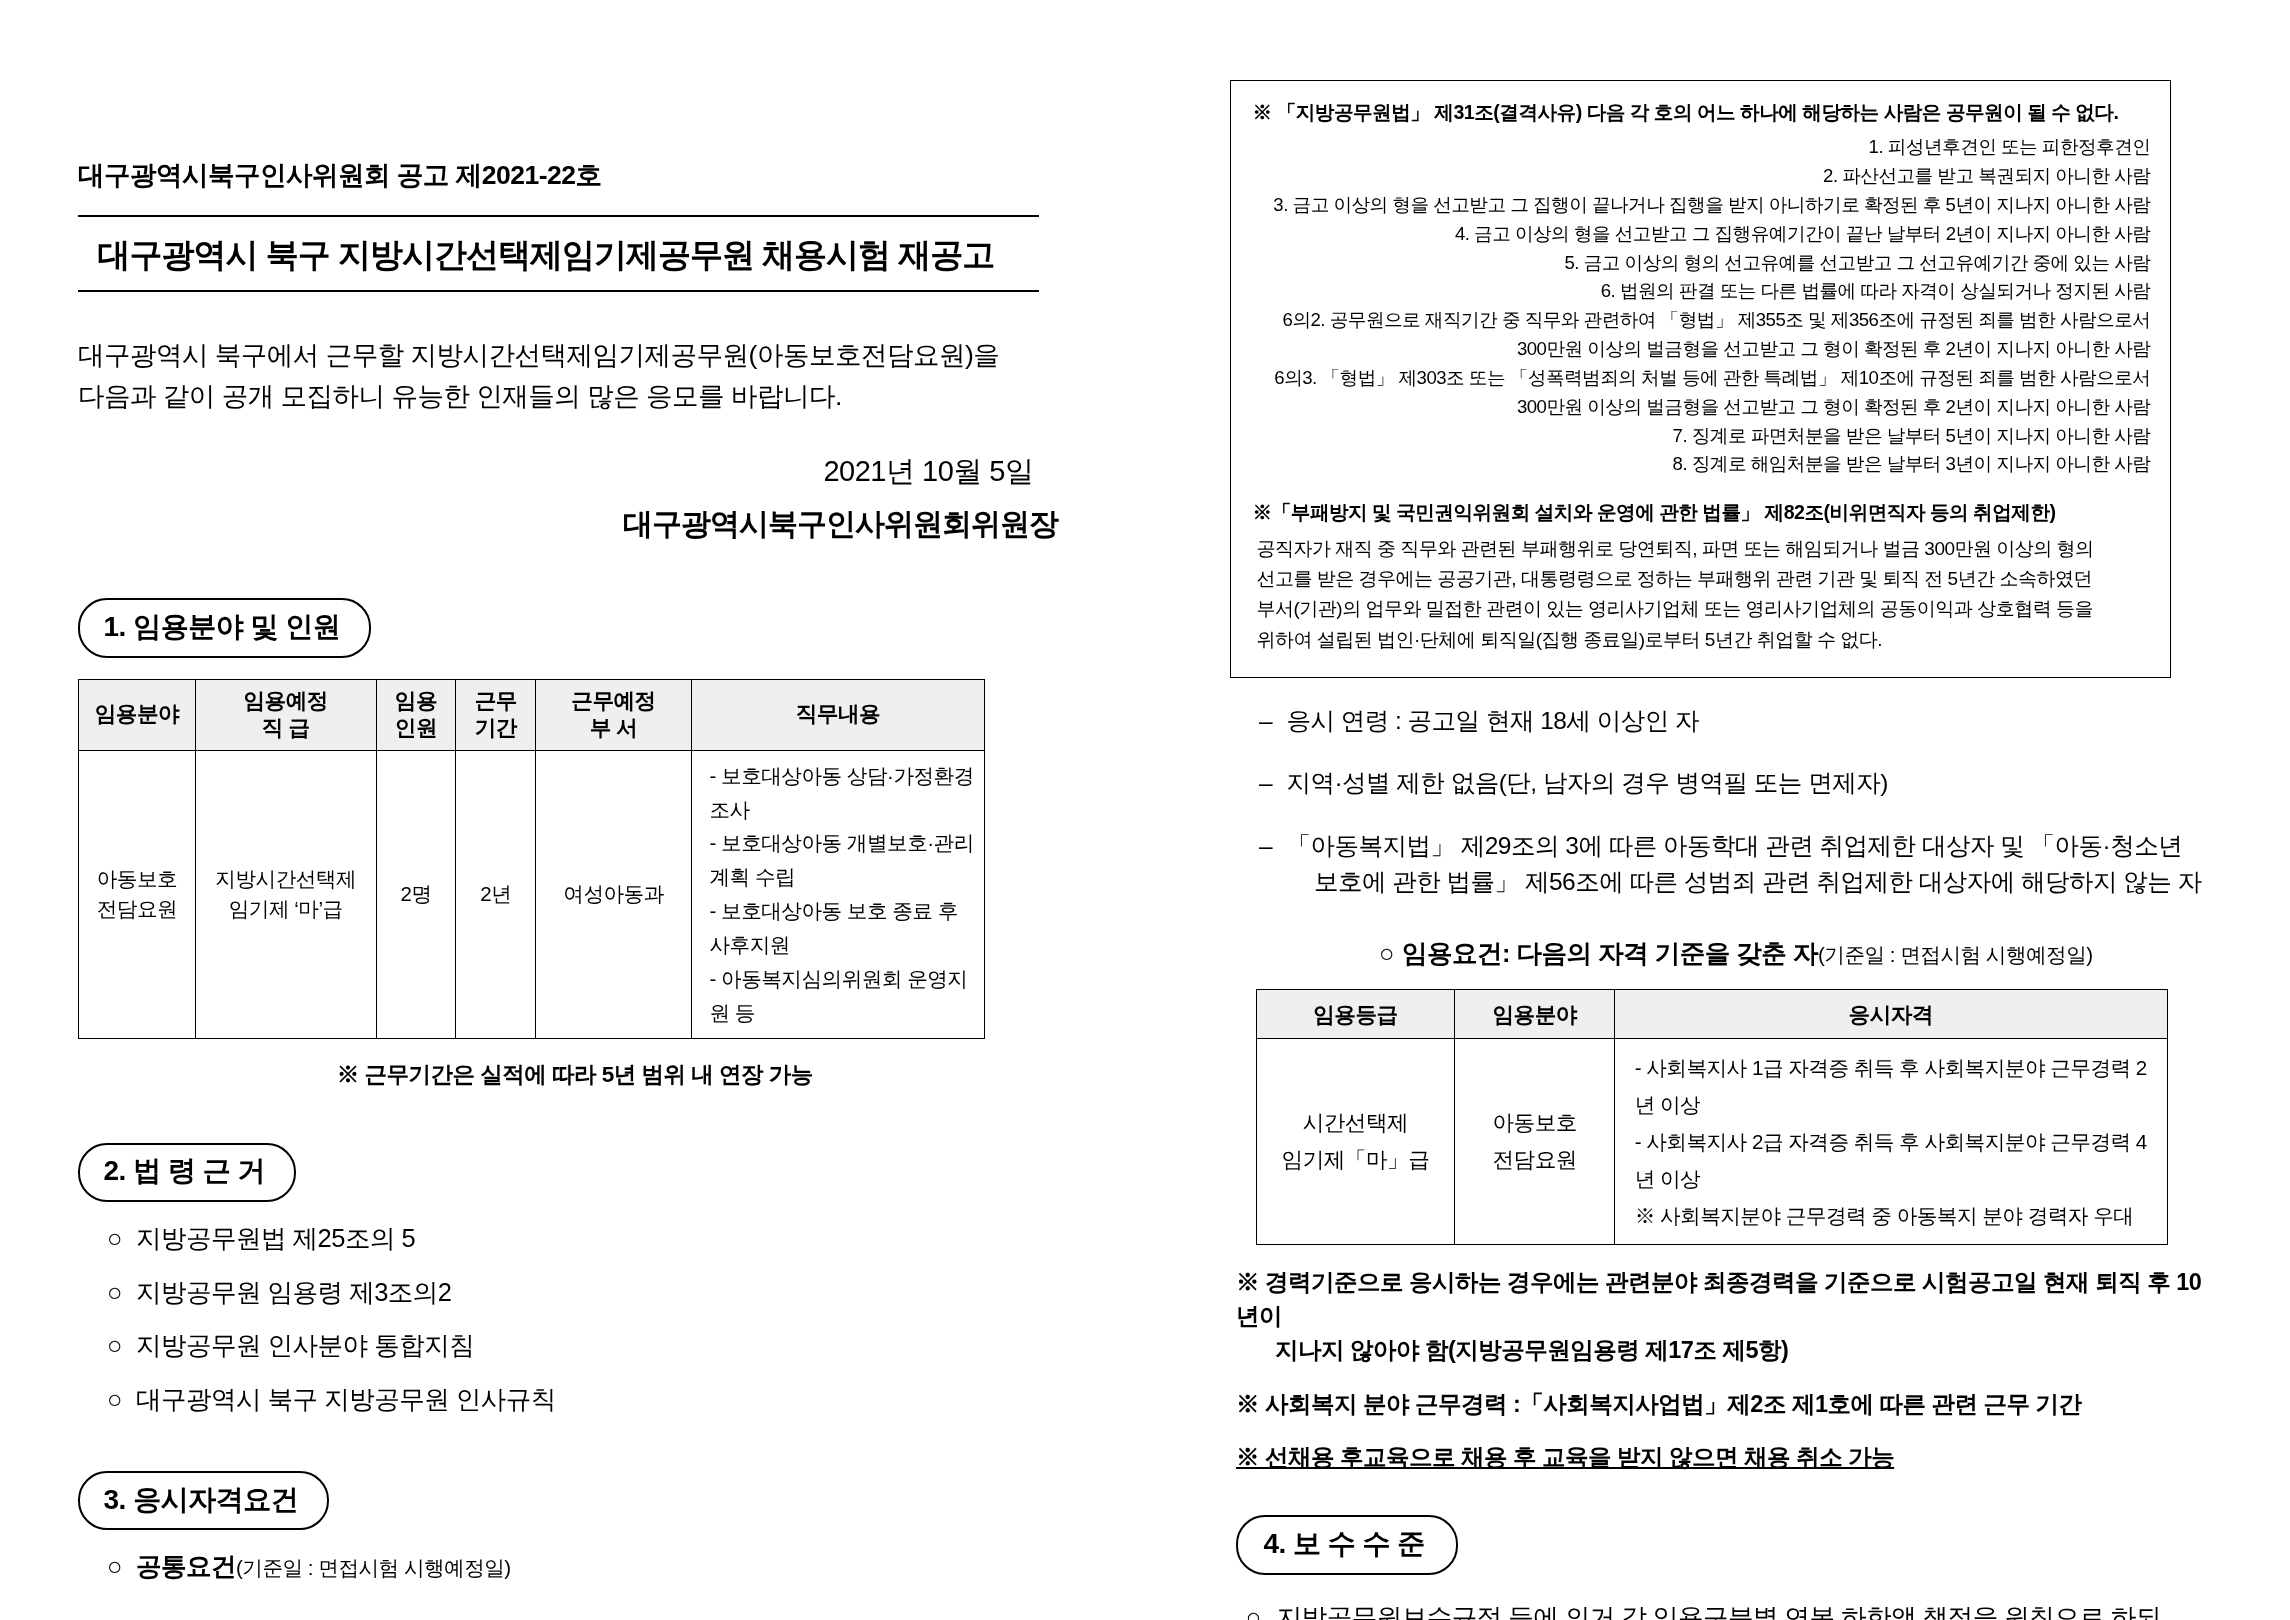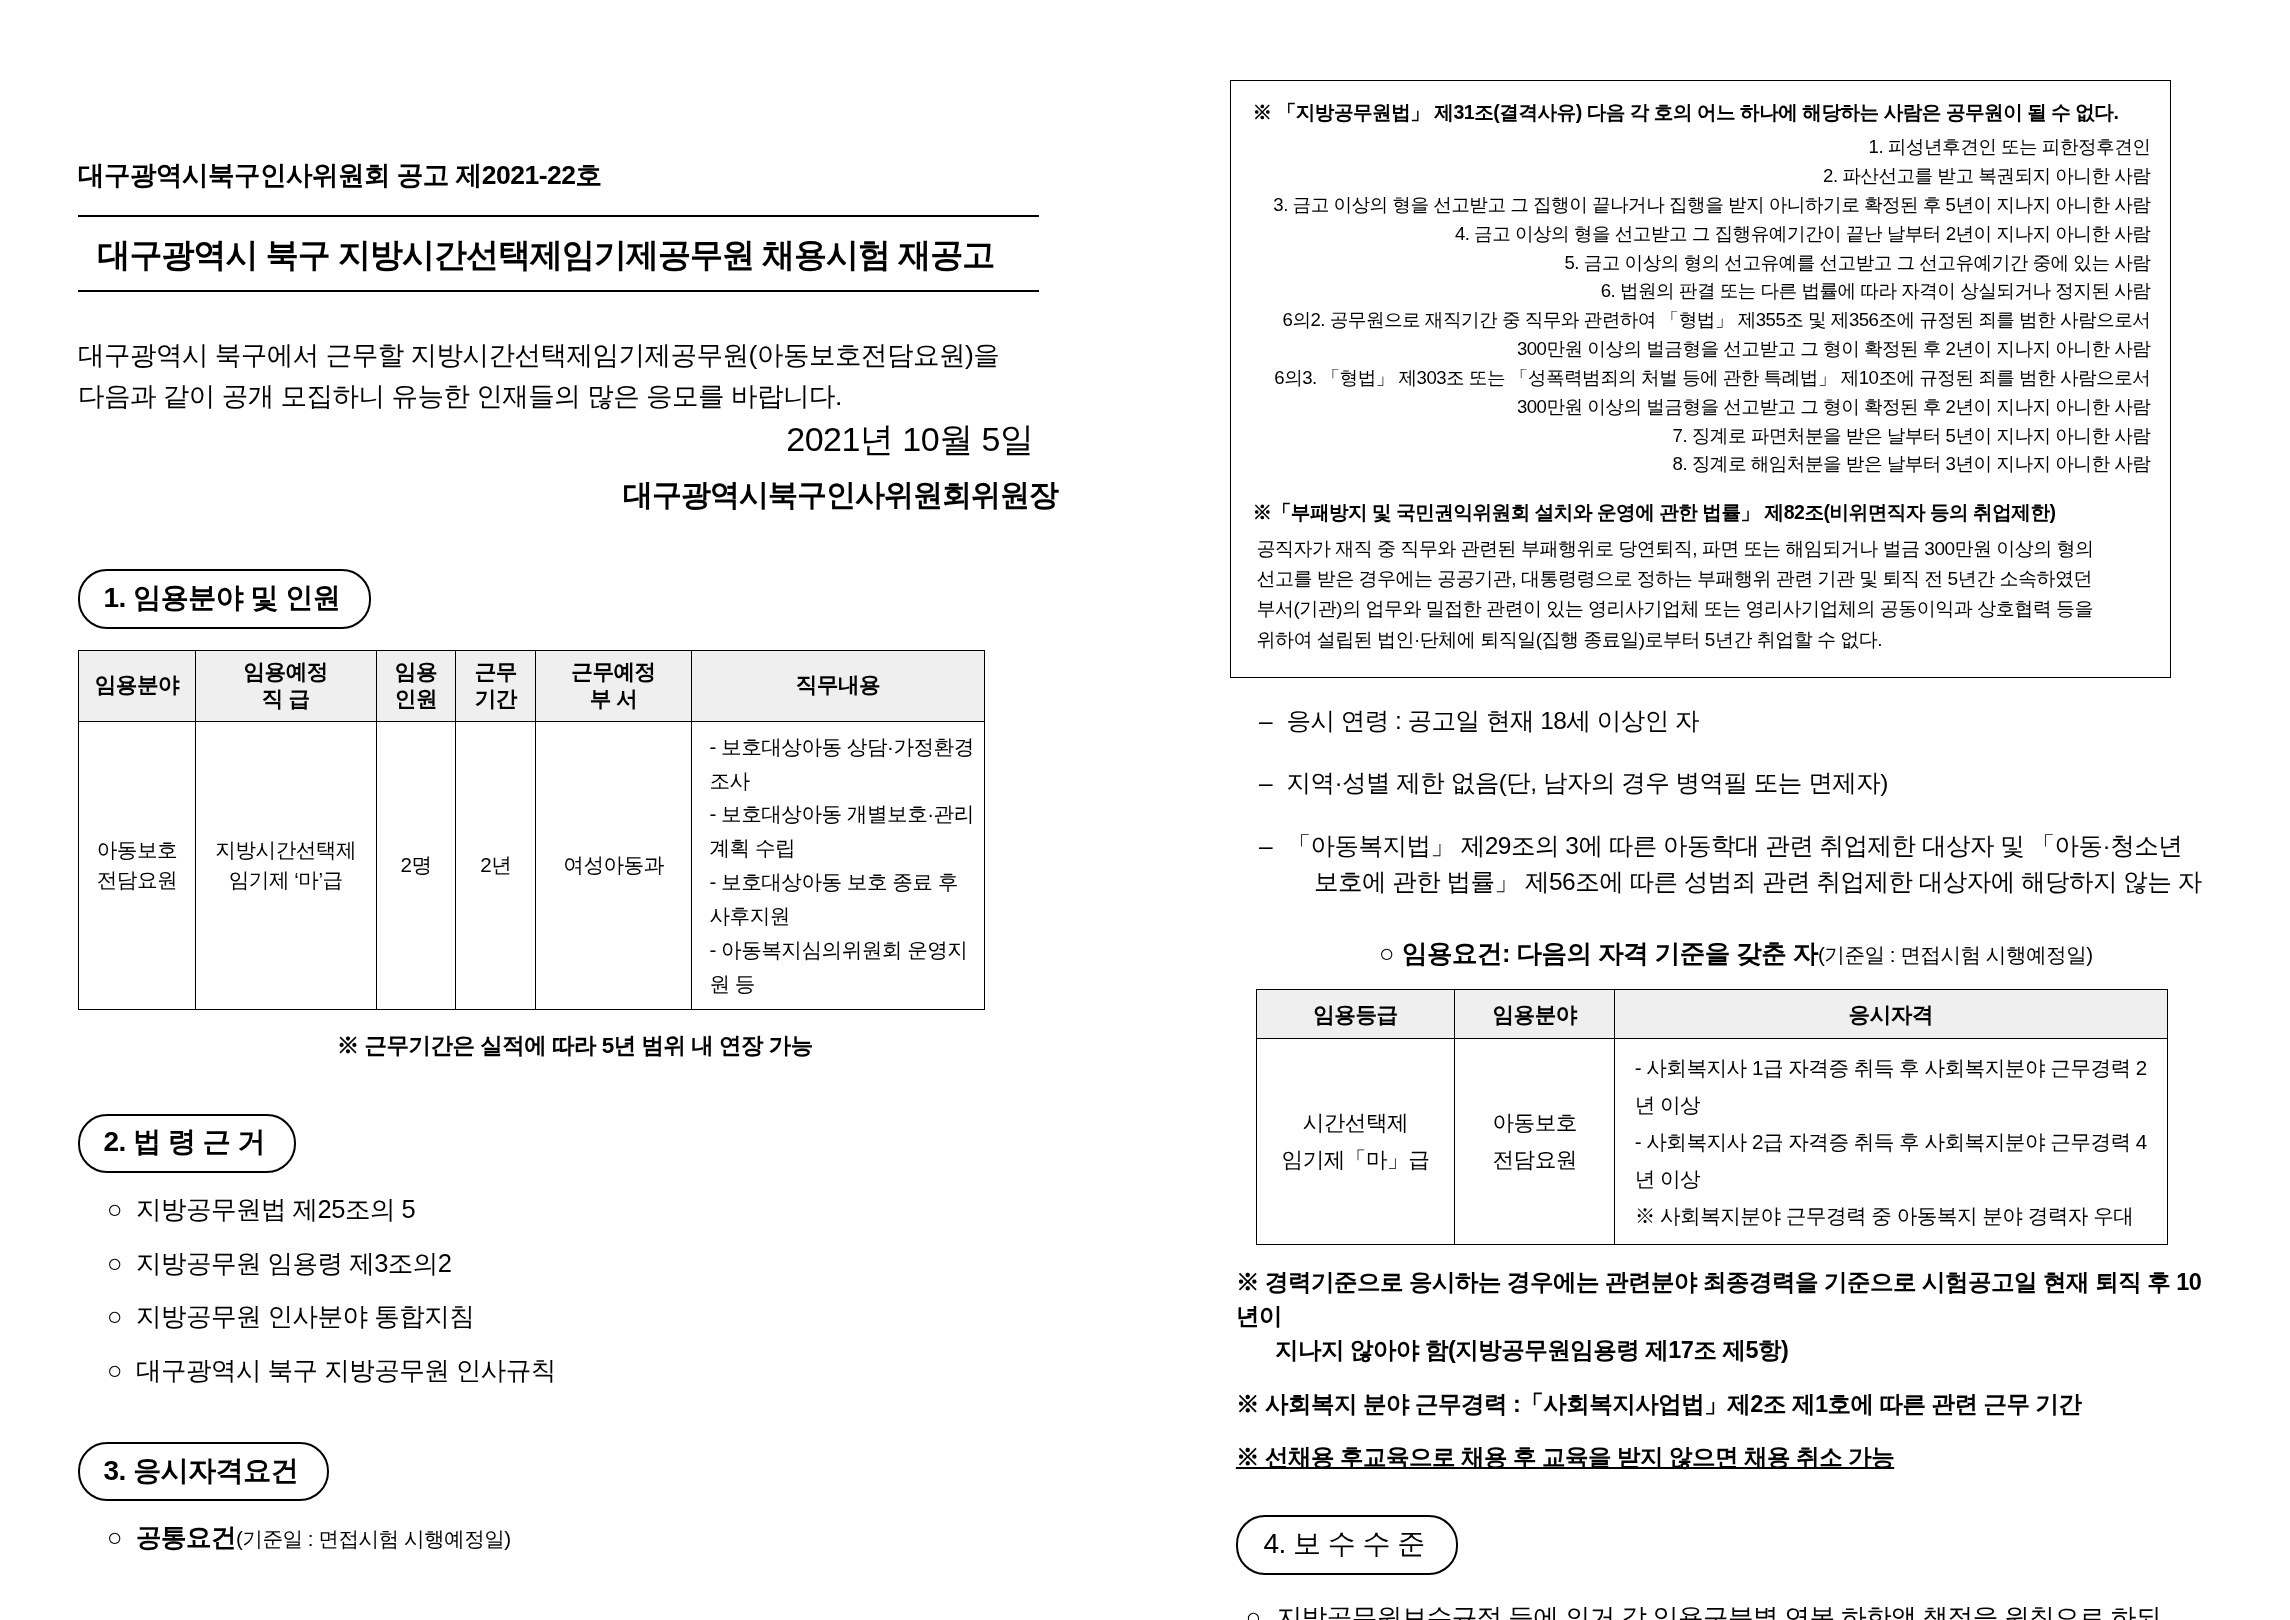--- a/index.html
+++ b/index.html
@@ -60,22 +60,23 @@
     border-top: 2.9px solid #000;
     width: 961px;
   }
   .intro {
     font-size: 26.5px;
     line-height: 1.55;
     margin-top: 43px;
     letter-spacing: -0.5px;
   }
   .date-line {
-    font-size: 34px;
+    font-size: 29px;
     text-align: right;
+    margin-top: 35px;
     padding-right: 24.5px;
     letter-spacing: -0.5px;
   }
   .org-line {
     font-size: 30px;
     font-weight: bold;
     text-align: right;
     margin-top: 11.8px;
     padding-right: 0px;
     letter-spacing: -1px;
@@ -228,21 +229,21 @@
     font-weight: bold;
   }
   .r-star .cont { display: block; padding-left: 39px; font-weight: bold; }
   .r-star u { text-decoration: underline; }
   .r-sec-head {
     display: inline-block;
     border: 2.5px solid #000;
     border-radius: 29px;
     padding: 7.8px 31px 9.8px 25.5px;
     font-size: 28px;
-    font-weight: normal;
+    font-weight: bold;
     letter-spacing: -0.5px;
     margin-top: 41px;
     margin-left: 5.9px;
   }
   .r-body {
     font-size: 25.5px;
     line-height: 1.5;
     letter-spacing: -0.5px;
     margin-top: 23.5px;
     padding-left: 15.7px;

